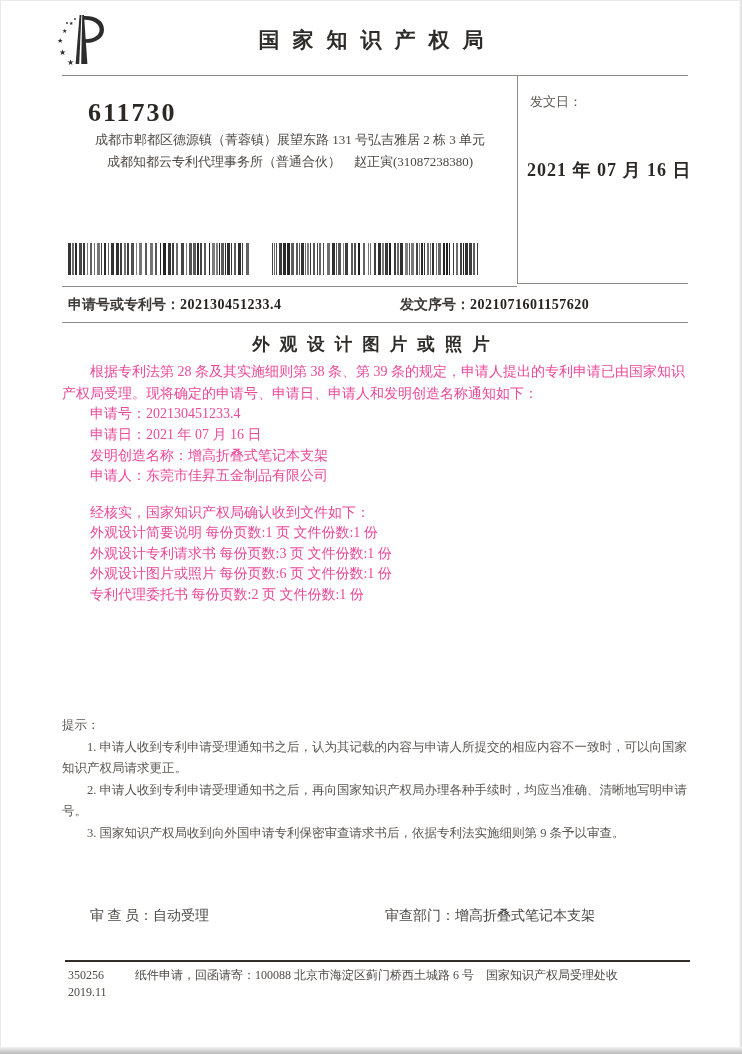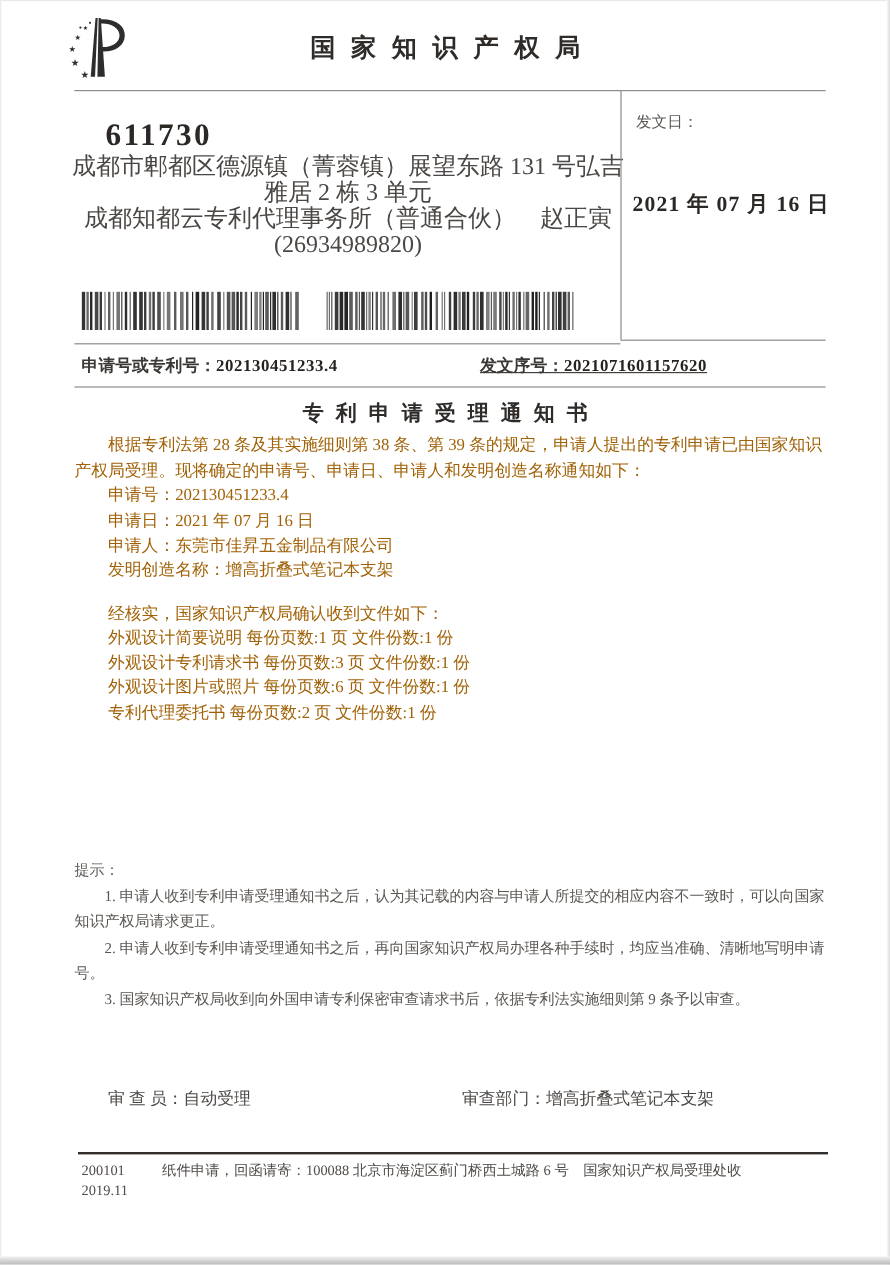--- a/index.html
+++ b/index.html
@@ -18,41 +18,41 @@
   .hline{position:absolute;height:1px;background:#8f8b88;}
   .vline{position:absolute;width:1px;background:#8f8b88;}
 
   .org-title{top:26px;left:0;right:0;text-align:center;
     font-size:21px;font-weight:bold;color:#2e2b29;letter-spacing:13px;text-indent:13px;}
   .logo{top:10px;left:50px;width:62px;height:62px;}
 
   .postcode{top:98px;left:88px;font-size:26px;font-weight:bold;
     letter-spacing:2px;color:#2b2825;text-align:right;}
   .addr-block{top:129px;left:60px;width:460px;text-align:center;
-    font-size:20px;line-height:21.5px;color:#4b4744;}
+    font-size:13px;line-height:21.5px;color:#4b4744;}
 
   .dispatch-label{top:93px;left:530px;font-size:13px;color:#5c5854;}
   .dispatch-date{top:158px;left:527px;font-size:18px;font-weight:bold;
     color:#2b2825;letter-spacing:1px;}
 
   .barcode{position:absolute;top:243px;height:32px;overflow:hidden;white-space:nowrap;}
   .barcode i{display:inline-block;height:100%;background:#1d1d1d;}
   #bc1{left:68px;width:182px;}
   #bc2{left:272px;width:206px;}
 
   .refs-row{top:296px;left:0;width:742px;font-size:14px;color:#45413e;}
   .refs-row .lbl{font-weight:bold;color:#3c3835;}
   .refs-row .val{font-weight:bold;color:#26231f;letter-spacing:.5px;}
   .ref-app{position:absolute;left:68px;top:0;}
-  .ref-serial{position:absolute;left:400px;top:0;text-decoration:underline;}
+  .ref-serial{position:absolute;left:400px;top:0;}
 
   .notice-title{top:332px;left:0;right:0;text-align:center;
     font-size:17.5px;font-weight:bold;color:#2e2b28;letter-spacing:10px;text-indent:10px;}
 
-  .para{font-size:14px;line-height:21.6px;color:#a16207;}
+  .para{font-size:14px;line-height:21.6px;color:#ec4899;}
   .intro{top:361px;left:62px;width:628px;text-indent:2em;}
   .fields{top:404px;left:90px;width:560px;line-height:20.8px;}
   .received{top:503px;left:90px;width:560px;line-height:20.4px;}
 
   .tips{top:715px;left:62px;width:630px;font-size:12.5px;line-height:21.5px;color:#5a5652;}
   .tips p{margin:0;text-indent:2em;}
   .tips .tips-label{text-indent:0;}
 
   .signoff{top:907px;left:0;width:742px;font-size:14px;color:#4b4744;}
   .signoff .examiner{position:absolute;left:90px;top:0;}
@@ -80,21 +80,21 @@
     <circle cx="24" cy="9" r="0.9" fill="#2d2d2d"></circle>
     <circle cx="16" cy="13" r="0.9" fill="#2d2d2d"></circle>
   </svg>
   <div class="abs org-title">国家知识产权局</div>
 
   <div class="hline" style="top:75px;left:62px;width:626px;"></div>
 
   <div class="abs postcode">611730</div>
   <div class="abs addr-block">
     <div>成都市郫都区德源镇（菁蓉镇）展望东路 131 号弘吉雅居 2 栋 3 单元</div>
-    <div>成都知都云专利代理事务所（普通合伙）　赵正寅(26934989820)</div>
+    <div>成都知都云专利代理事务所（普通合伙）　赵正寅(31087238380)</div>
   </div>
 
   <div class="vline" style="top:75px;left:517px;height:208px;"></div>
   <div class="abs dispatch-label">发文日：</div>
   <div class="abs dispatch-date">2021 年 07 月 16 日</div>
   <div class="hline" style="top:283px;left:517px;width:171px;"></div>
 
   <div class="barcode" id="bc1"><i style="width: 3px; margin-right: 1px; opacity: 0.9;"></i><i style="width: 2px; margin-right: 1px; opacity: 0.66;"></i><i style="width: 2px; margin-right: 2px; opacity: 0.94;"></i><i style="width: 3px; margin-right: 1px; opacity: 0.81;"></i><i style="width: 2px; margin-right: 2px; opacity: 0.87;"></i><i style="width: 1px; margin-right: 2px; opacity: 0.59;"></i><i style="width: 2px; margin-right: 2px; opacity: 0.7;"></i><i style="width: 1px; margin-right: 2px; opacity: 0.62;"></i><i style="width: 3px; margin-right: 1px; opacity: 0.61;"></i><i style="width: 1px; margin-right: 2px; opacity: 0.84;"></i><i style="width: 2px; margin-right: 2px; opacity: 0.93;"></i><i style="width: 1px; margin-right: 2px; opacity: 0.7;"></i><i style="width: 3px; margin-right: 2px; opacity: 0.9;"></i><i style="width: 3px; margin-right: 1px; opacity: 0.9;"></i><i style="width: 2px; margin-right: 2px; opacity: 0.86;"></i><i style="width: 2px; margin-right: 1px; opacity: 0.64;"></i><i style="width: 2px; margin-right: 2px; opacity: 0.86;"></i><i style="width: 3px; margin-right: 2px; opacity: 0.78;"></i><i style="width: 1px; margin-right: 2px; opacity: 0.57;"></i><i style="width: 3px; margin-right: 3px; opacity: 0.6;"></i><i style="width: 2px; margin-right: 3px; opacity: 0.73;"></i><i style="width: 3px; margin-right: 2px; opacity: 0.61;"></i><i style="width: 2px; margin-right: 3px; opacity: 0.74;"></i><i style="width: 1px; margin-right: 2px; opacity: 0.97;"></i><i style="width: 3px; margin-right: 2px; opacity: 0.97;"></i><i style="width: 3px; margin-right: 1px; opacity: 0.89;"></i><i style="width: 2px; margin-right: 2px; opacity: 0.85;"></i><i style="width: 2px; margin-right: 3px; opacity: 0.65;"></i><i style="width: 3px; margin-right: 2px; opacity: 0.83;"></i><i style="width: 1px; margin-right: 2px; opacity: 0.59;"></i><i style="width: 3px; margin-right: 1px; opacity: 0.76;"></i><i style="width: 3px; margin-right: 1px; opacity: 0.74;"></i><i style="width: 2px; margin-right: 1px; opacity: 0.96;"></i><i style="width: 2px; margin-right: 2px; opacity: 0.83;"></i><i style="width: 2px; margin-right: 3px; opacity: 0.73;"></i><i style="width: 1px; margin-right: 2px; opacity: 0.99;"></i><i style="width: 3px; margin-right: 1px; opacity: 0.58;"></i><i style="width: 2px; margin-right: 1px; opacity: 0.56;"></i><i style="width: 1px; margin-right: 1px; opacity: 0.99;"></i><i style="width: 3px; margin-right: 1px; opacity: 0.73;"></i><i style="width: 1px; margin-right: 1px; opacity: 0.93;"></i><i style="width: 3px; margin-right: 1px; opacity: 0.92;"></i><i style="width: 1px; margin-right: 2px; opacity: 0.89;"></i><i style="width: 2px; margin-right: 2px; opacity: 0.72;"></i><i style="width: 3px; margin-right: 1px; opacity: 0.92;"></i><i style="width: 1px; margin-right: 3px; opacity: 0.85;"></i><i style="width: 3px; margin-right: 2px; opacity: 0.69;"></i></div>
   <div class="barcode" id="bc2"><i style="width: 1px; margin-right: 1px; opacity: 0.83;"></i><i style="width: 1px; margin-right: 1px; opacity: 0.66;"></i><i style="width: 1px; margin-right: 2px; opacity: 0.78;"></i><i style="width: 3px; margin-right: 1px; opacity: 0.87;"></i><i style="width: 3px; margin-right: 1px; opacity: 0.95;"></i><i style="width: 3px; margin-right: 1px; opacity: 0.97;"></i><i style="width: 3px; margin-right: 2px; opacity: 0.72;"></i><i style="width: 2px; margin-right: 1px; opacity: 0.73;"></i><i style="width: 1px; margin-right: 1px; opacity: 0.74;"></i><i style="width: 3px; margin-right: 1px; opacity: 0.9;"></i><i style="width: 1px; margin-right: 1px; opacity: 0.65;"></i><i style="width: 2px; margin-right: 1px; opacity: 0.56;"></i><i style="width: 1px; margin-right: 2px; opacity: 0.9;"></i><i style="width: 2px; margin-right: 2px; opacity: 0.75;"></i><i style="width: 1px; margin-right: 1px; opacity: 0.83;"></i><i style="width: 2px; margin-right: 2px; opacity: 0.67;"></i><i style="width: 1px; margin-right: 3px; opacity: 0.78;"></i><i style="width: 3px; margin-right: 2px; opacity: 0.64;"></i><i style="width: 3px; margin-right: 1px; opacity: 0.92;"></i><i style="width: 1px; margin-right: 1px; opacity: 0.74;"></i><i style="width: 3px; margin-right: 2px; opacity: 0.74;"></i><i style="width: 1px; margin-right: 1px; opacity: 0.55;"></i><i style="width: 3px; margin-right: 3px; opacity: 0.86;"></i><i style="width: 2px; margin-right: 1px; opacity: 0.73;"></i><i style="width: 2px; margin-right: 2px; opacity: 0.79;"></i><i style="width: 2px; margin-right: 3px; opacity: 0.99;"></i><i style="width: 2px; margin-right: 3px; opacity: 0.69;"></i><i style="width: 1px; margin-right: 1px; opacity: 0.6;"></i><i style="width: 1px; margin-right: 3px; opacity: 0.63;"></i><i style="width: 2px; margin-right: 2px; opacity: 0.85;"></i><i style="width: 3px; margin-right: 1px; opacity: 0.92;"></i><i style="width: 2px; margin-right: 1px; opacity: 0.59;"></i><i style="width: 3px; margin-right: 1px; opacity: 0.87;"></i><i style="width: 2px; margin-right: 3px; opacity: 0.98;"></i><i style="width: 2px; margin-right: 1px; opacity: 0.86;"></i><i style="width: 2px; margin-right: 1px; opacity: 0.66;"></i><i style="width: 3px; margin-right: 2px; opacity: 0.92;"></i><i style="width: 3px; margin-right: 1px; opacity: 0.56;"></i><i style="width: 1px; margin-right: 1px; opacity: 0.74;"></i><i style="width: 3px; margin-right: 2px; opacity: 0.59;"></i><i style="width: 2px; margin-right: 1px; opacity: 0.82;"></i><i style="width: 1px; margin-right: 1px; opacity: 0.59;"></i><i style="width: 2px; margin-right: 1px; opacity: 0.95;"></i><i style="width: 1px; margin-right: 2px; opacity: 0.89;"></i><i style="width: 2px; margin-right: 1px; opacity: 0.64;"></i><i style="width: 1px; margin-right: 1px; opacity: 0.59;"></i><i style="width: 2px; margin-right: 2px; opacity: 0.91;"></i><i style="width: 1px; margin-right: 1px; opacity: 0.64;"></i><i style="width: 3px; margin-right: 2px; opacity: 0.68;"></i><i style="width: 2px; margin-right: 1px; opacity: 0.97;"></i><i style="width: 2px; margin-right: 1px; opacity: 0.99;"></i><i style="width: 1px; margin-right: 3px; opacity: 0.94;"></i><i style="width: 1px; margin-right: 2px; opacity: 0.86;"></i><i style="width: 2px; margin-right: 2px; opacity: 0.65;"></i><i style="width: 2px; margin-right: 1px; opacity: 0.83;"></i><i style="width: 1px; margin-right: 1px; opacity: 0.99;"></i><i style="width: 3px; margin-right: 1px; opacity: 0.91;"></i><i style="width: 3px; margin-right: 1px; opacity: 0.85;"></i><i style="width: 2px; margin-right: 2px; opacity: 0.72;"></i><i style="width: 1px; margin-right: 1px; opacity: 0.86;"></i></div>
   <div class="hline" style="top:286px;left:62px;width:455px;"></div>
@@ -102,29 +102,29 @@
   <div class="abs refs-row">
     <span class="ref-app">
       <span class="lbl">申请号或专利号：</span><span class="val">202130451233.4</span>
     </span>
     <span class="ref-serial">
       <span class="lbl">发文序号：</span><span class="val">2021071601157620</span>
     </span>
   </div>
   <div class="hline" style="top:322px;left:62px;width:626px;"></div>
 
-  <div class="abs notice-title">专利申请受理通知书</div>
+  <div class="abs notice-title">外观设计图片或照片</div>
 
   <div class="abs para intro">根据专利法第 28 条及其实施细则第 38 条、第 39 条的规定，申请人提出的专利申请已由国家知识产权局受理。现将确定的申请号、申请日、申请人和发明创造名称通知如下：</div>
 
   <div class="abs para fields">
     <div><span>申请号：</span><span>202130451233.4</span></div>
     <div><span>申请日：</span><span>2021 年 07 月 16 日</span></div>
+    <div><span>发明创造名称：</span><span>增高折叠式笔记本支架</span></div>
     <div><span>申请人：</span><span>东莞市佳昇五金制品有限公司</span></div>
-    <div><span>发明创造名称：</span><span>增高折叠式笔记本支架</span></div>
   </div>
 
   <div class="abs para received">
     <div>经核实，国家知识产权局确认收到文件如下：</div>
     <div>外观设计简要说明  每份页数:1 页  文件份数:1 份</div>
     <div>外观设计专利请求书  每份页数:3 页  文件份数:1 份</div>
     <div>外观设计图片或照片  每份页数:6 页  文件份数:1 份</div>
     <div>专利代理委托书  每份页数:2 页  文件份数:1 份</div>
   </div>
 
@@ -139,21 +139,21 @@
     <span class="examiner">
       <span>审  查  员：</span><span>自动受理</span>
     </span>
     <span class="dept">
       <span>审查部门：</span><span>增高折叠式笔记本支架</span>
     </span>
   </div>
 
   <div class="footer-rule"></div>
   <div class="abs footer-codes">
-    <div>200101</div>
+    <div>350256</div>
     <div>2019.11</div>
   </div>
   <div class="abs footer-notes">
     <p>纸件申请，回函请寄：100088  北京市海淀区蓟门桥西土城路 6 号　国家知识产权局受理处收</p>
   </div>
 
   <div class="edge-right"></div>
   <div class="edge-bottom"></div>
 </div>
 

